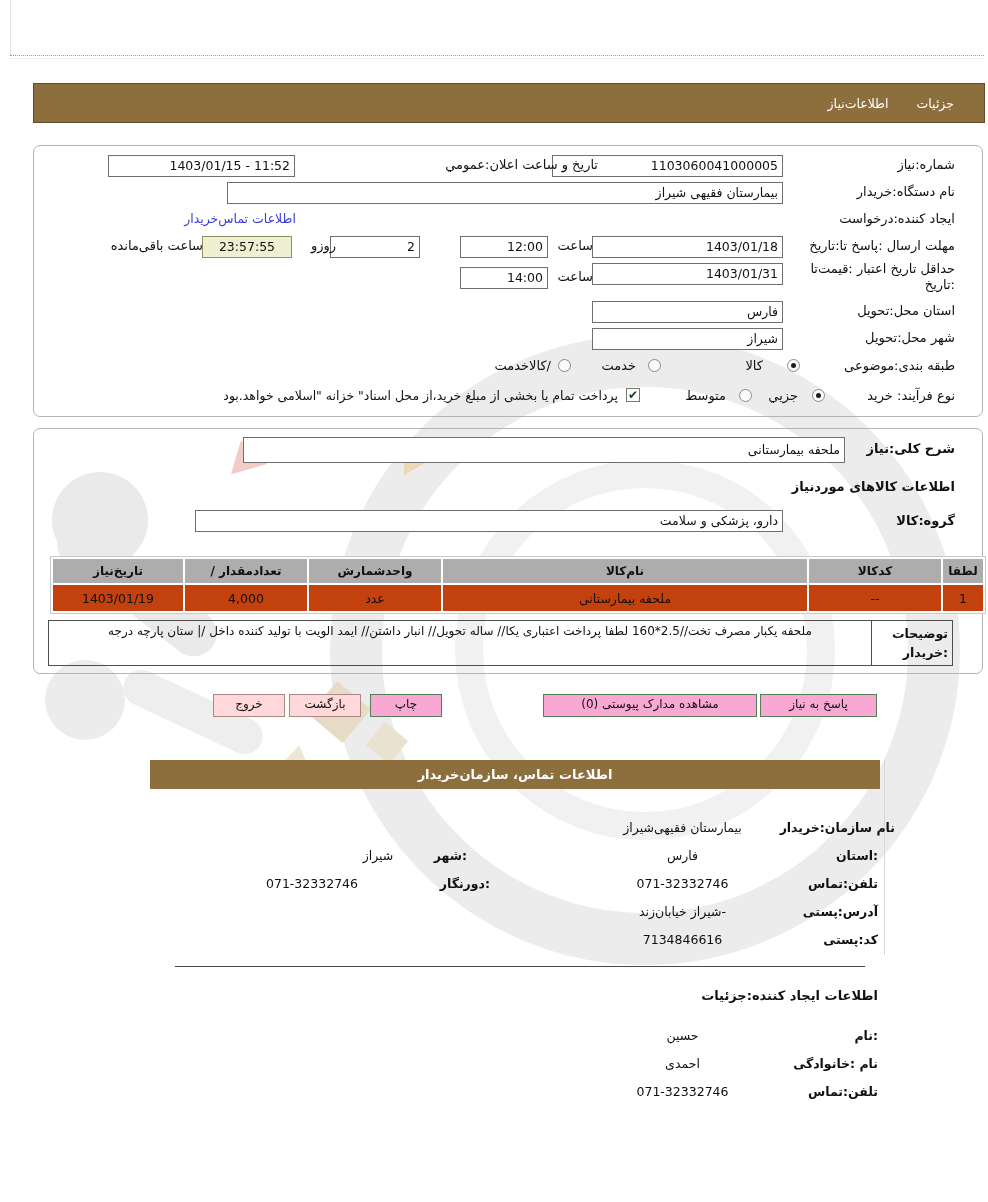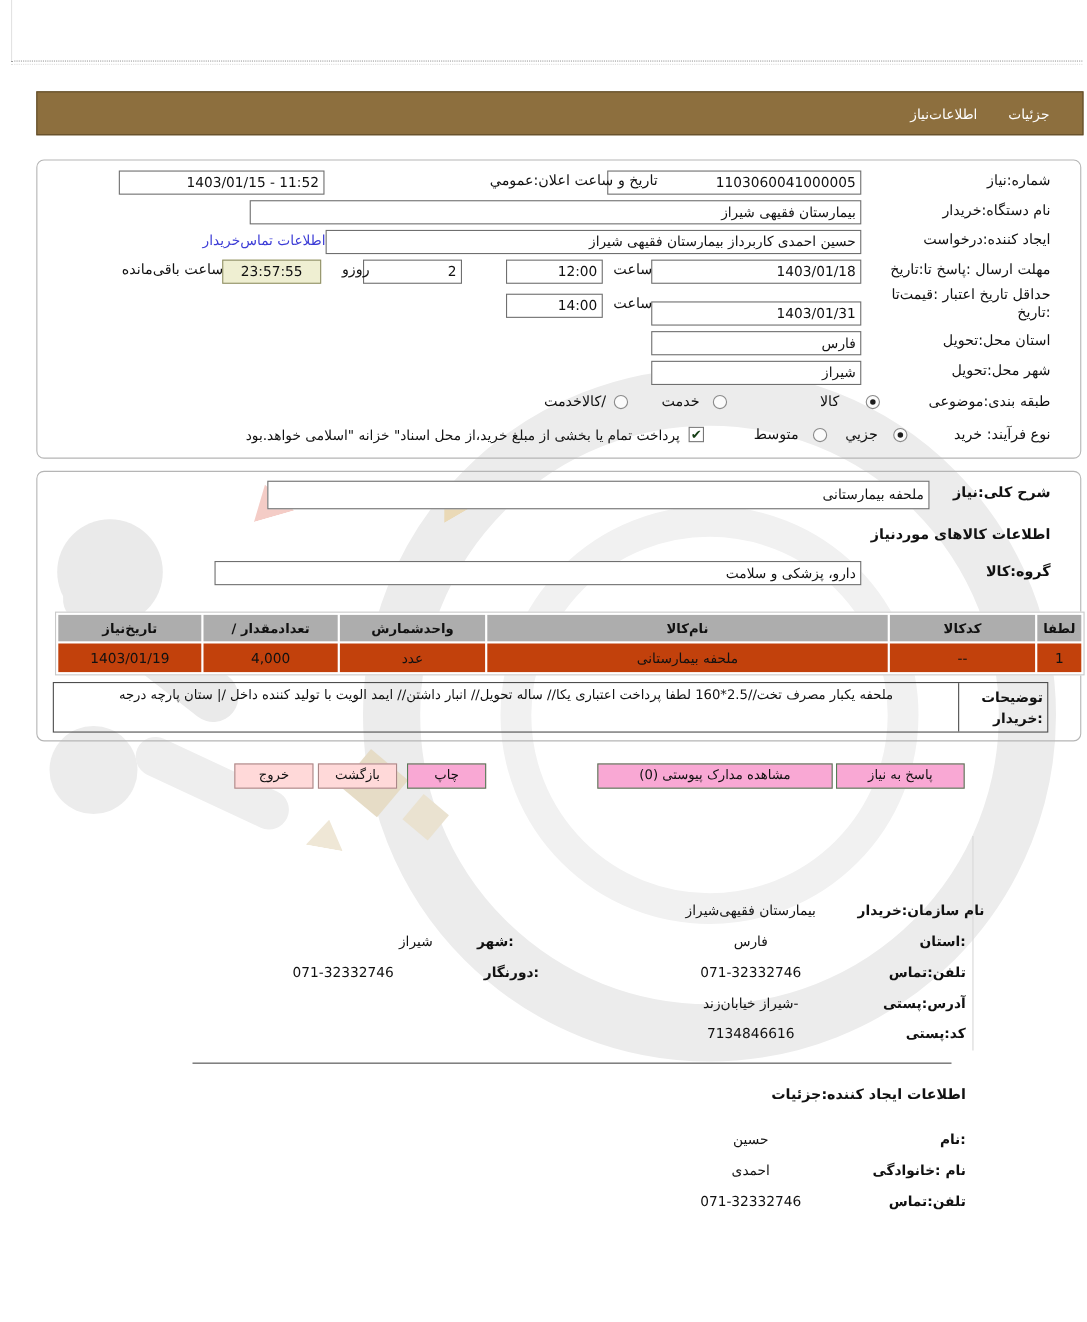--- a/index.html
+++ b/index.html
@@ -104,35 +104,34 @@
 
   <div class="lbl" style="right:33px;top:157px;">شماره:نیاز</div>
   <div class="input" style="right:205px;top:155px;width:181px;padding-left:44px;"><span class="ltr">1103060041000005</span></div>
   <div class="lbl" style="right:390px;top:157px;">تاریخ و ساعت اعلان:عمومي</div>
   <div class="input" style="right:693px;top:155px;width:177px;"><span class="ltr">1403/01/15 - 11:52</span></div>
 
   <div class="lbl" style="right:33px;top:184px;">نام دستگاه:خریدار</div>
   <div class="input" style="right:205px;top:182px;width:546px;"><span>بیمارستان فقیهی شیراز</span></div>
 
   <div class="lbl" style="right:33px;top:211px;">ایجاد کننده:درخواست</div>
-  <div class="input" style="right:205px;top:209px;width:477px;"><span>حسین احمدی کاربرداز بیمارستان فقیهی شیراز</span></div>
   <div class="link" style="right:692px;top:211px;">اطلاعات تماس‌خریدار</div>
 
   <div class="lbl" style="right:33px;top:238px;">مهلت ارسال :پاسخ تا:تاریخ</div>
   <div class="input" style="right:205px;top:236px;width:181px;"><span class="ltr">1403/01/18</span></div>
   <div class="lbl" style="right:395px;top:238px;">ساعت</div>
   <div class="input" style="right:440px;top:236px;width:78px;"><span class="ltr">12:00</span></div>
   <div class="input" style="right:568px;top:236px;width:80px;"><span class="ltr">2</span></div>
   <div class="lbl" style="right:652px;top:238px;">روزو</div>
   <div class="input hl" style="right:696px;top:236px;width:80px;"><span class="ltr">23:57:55</span></div>
   <div class="lbl" style="right:785px;top:238px;">ساعت باقی‌مانده</div>
 
   <div class="lbl" style="right:33px;top:261px;">حداقل تاریخ اعتبار :قیمت‌تا</div>
   <div class="lbl" style="right:33px;top:277px;">:تاریخ</div>
-  <div class="input" style="right:205px;top:274px;width:181px;"><span class="ltr">1403/01/31</span></div>
+  <div class="input" style="right:205px;top:263px;width:181px;"><span class="ltr">1403/01/31</span></div>
   <div class="lbl" style="right:395px;top:269px;">ساعت</div>
   <div class="input" style="right:440px;top:267px;width:78px;"><span class="ltr">14:00</span></div>
 
   <div class="lbl" style="right:33px;top:303px;">استان محل:تحویل</div>
   <div class="input" style="right:205px;top:301px;width:181px;"><span>فارس</span></div>
 
   <div class="lbl" style="right:33px;top:330px;">شهر محل:تحویل</div>
   <div class="input" style="right:205px;top:328px;width:181px;"><span>شیراز</span></div>
 
   <div class="lbl" style="right:33px;top:358px;">طبقه بندی:موضوعی</div>
@@ -193,20 +192,21 @@
       <div>ملحفه یکبار مصرف تخت//2.5*160 لطفا پرداخت اعتباری یکا//  ساله تحویل// انبار داشتن// ایمد الویت با تولید کننده داخل /| ستان پارچه درجه</div>
     </div>
   </div>
 
   <div class="btn" style="right:111px;top:694px;width:115px;">پاسخ به نیاز</div>
   <div class="btn" style="right:231px;top:694px;width:212px;">مشاهده مدارک پیوستی (0)</div>
   <div class="btn" style="right:546px;top:694px;width:70px;">چاپ</div>
   <div class="btn pink" style="right:627px;top:694px;width:70px;">بازگشت</div>
   <div class="btn pink" style="right:703px;top:694px;width:70px;">خروج</div>
 
+  <div class="bar sechdr">اطلاعات  تماس، سازمان‌خریدار</div>
   <div class="vline"></div>
 
   <div class="ilbl" style="right:93px;top:820px;">نام سازمان:خریدار</div>
   <div class="ival" style="right:228px;top:820px;">بیمارستان فقیهی‌شیراز</div>
 
   <div class="ilbl" style="right:110px;top:848px;">:استان</div>
   <div class="ival" style="right:228px;top:848px;">فارس</div>
   <div class="ilbl" style="right:521px;top:848px;">:شهر</div>
   <div class="ival" style="right:575px;top:848px;width:70px;">شیراز</div>
 

